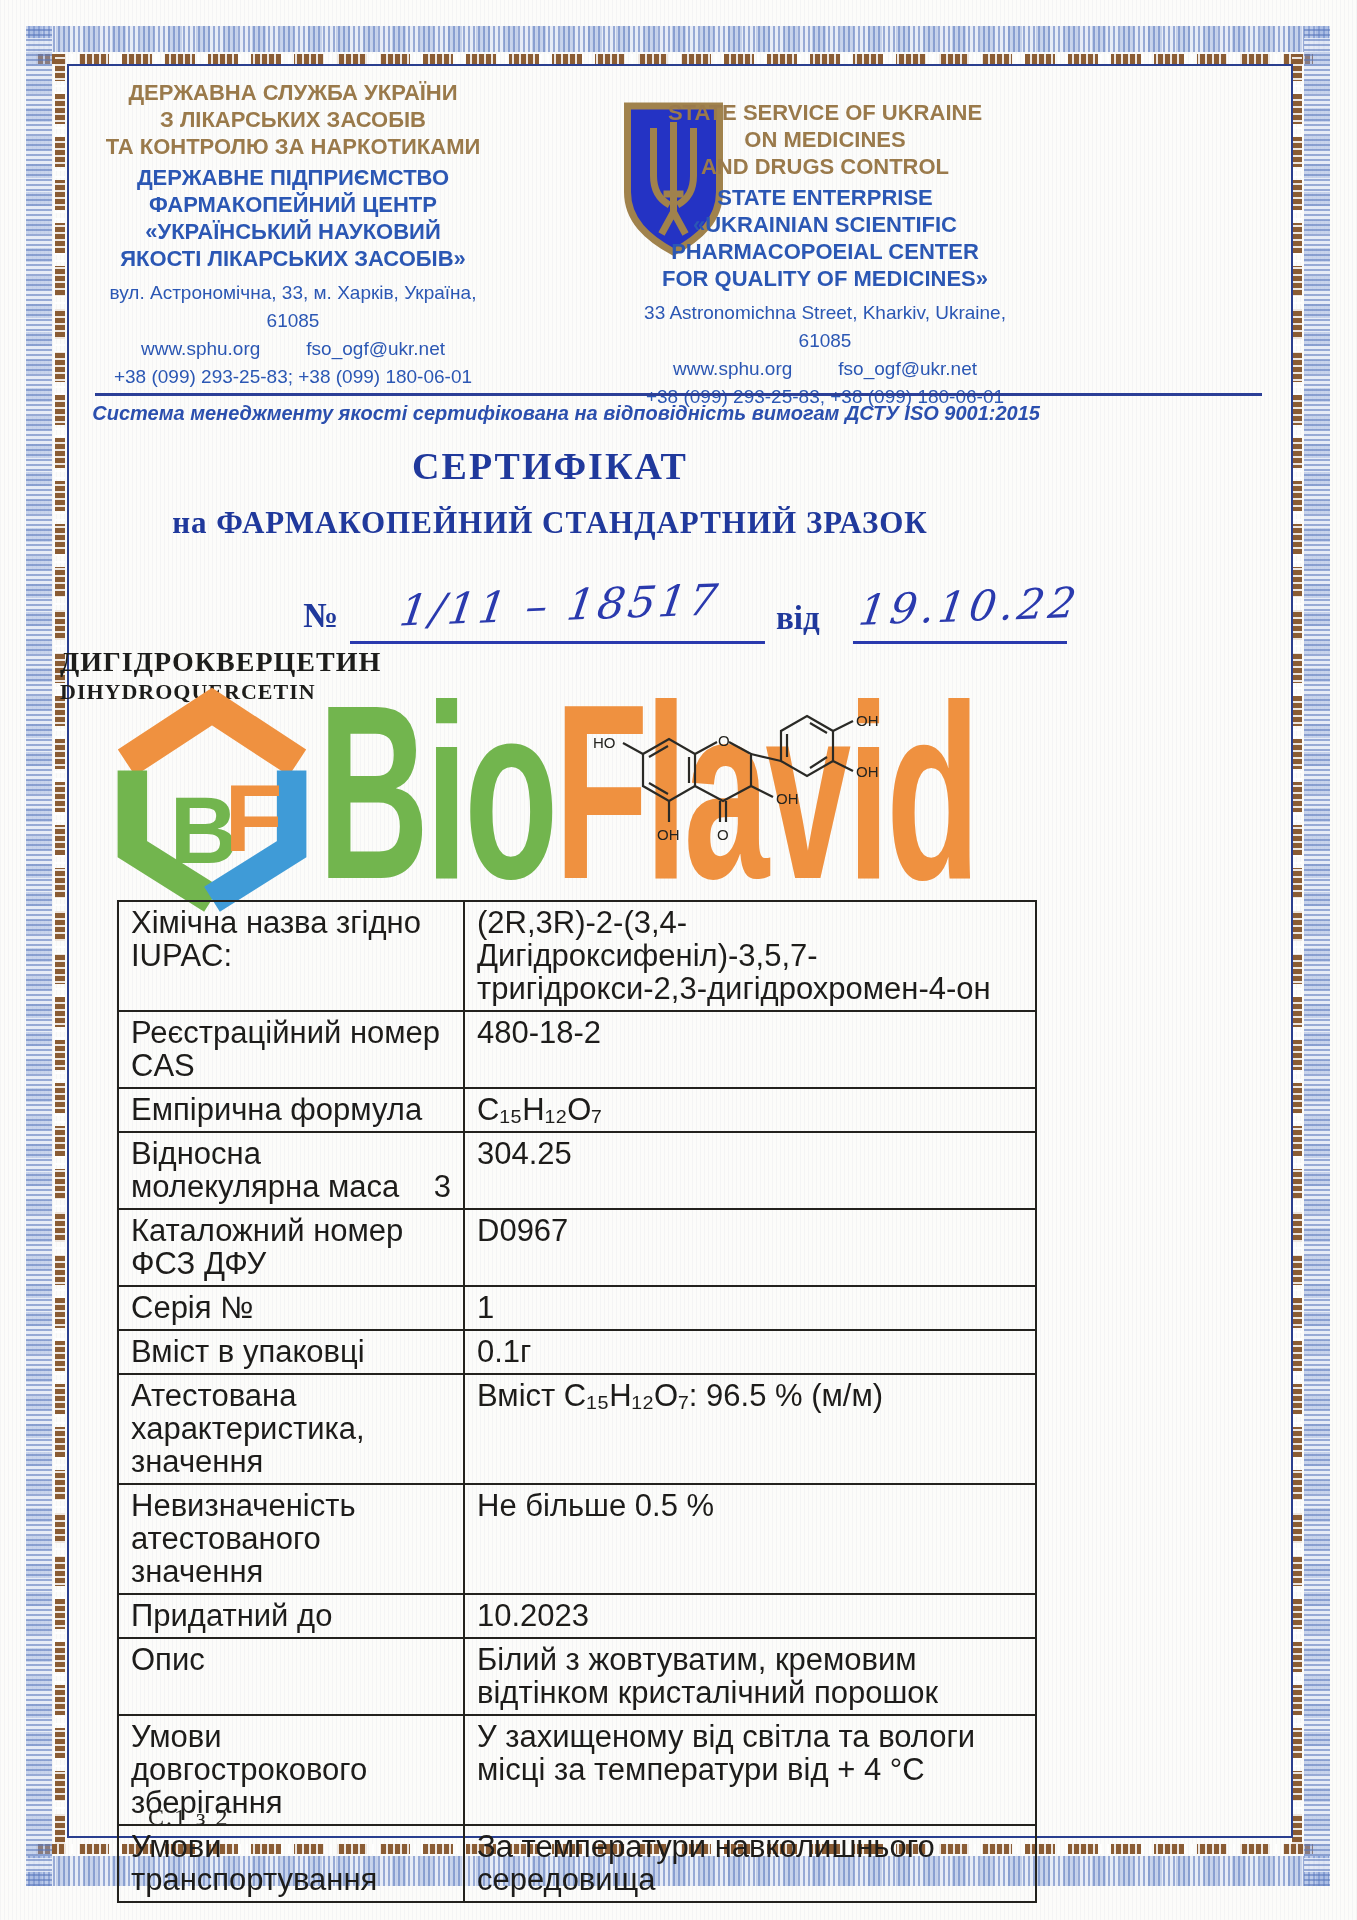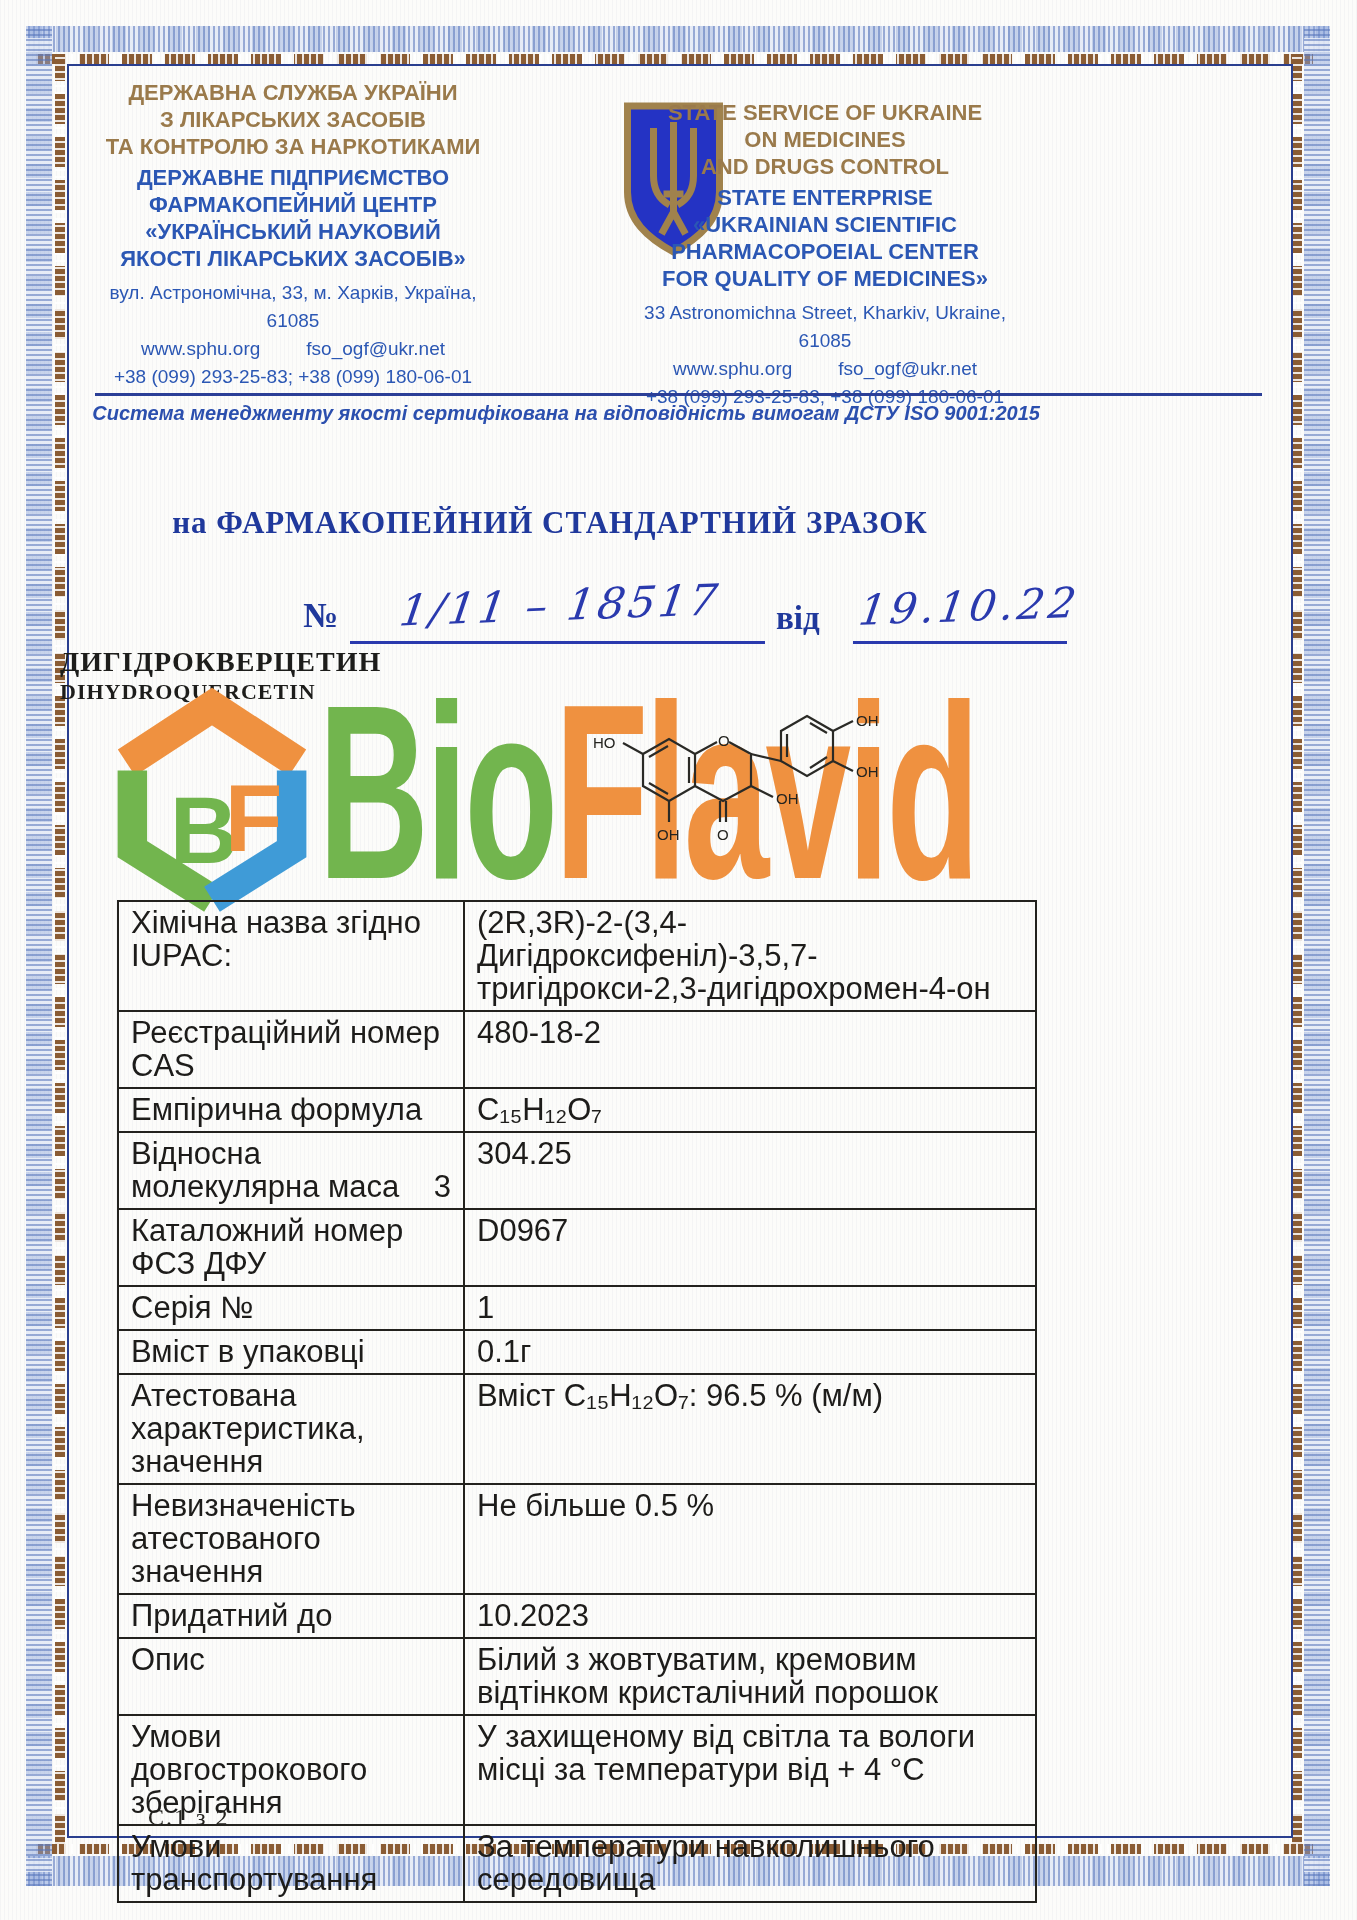--- a/index.html
+++ b/index.html
@@ -135,20 +135,21 @@
     <div class="web-row">
       <span>www.sphu.org</span>
       <span>fso_ogf@ukr.net</span>
     </div>
     <div class="addr-line">+38 (099) 293-25-83; +38 (099) 180-06-01</div>
   </div>
 
   <div class="rule"></div>
   <div class="cert-line">Система менеджменту якості сертифікована на відповідність вимогам ДСТУ ISO 9001:2015</div>
 
+  <div class="title-wrap t1">СЕРТИФІКАТ</div>
   <div class="title-wrap t2">на ФАРМАКОПЕЙНИЙ СТАНДАРТНИЙ ЗРАЗОК</div>
 
   <div class="no-label">№</div>
   <div class="hw hw-no">1/11 – 18517</div>
   <div class="uline ul1"></div>
   <div class="vid-label">від</div>
   <div class="hw hw-date">19.10.22</div>
   <div class="uline ul2"></div>
 
   <div class="subst s1">ДИГІДРОКВЕРЦЕТИН</div>

